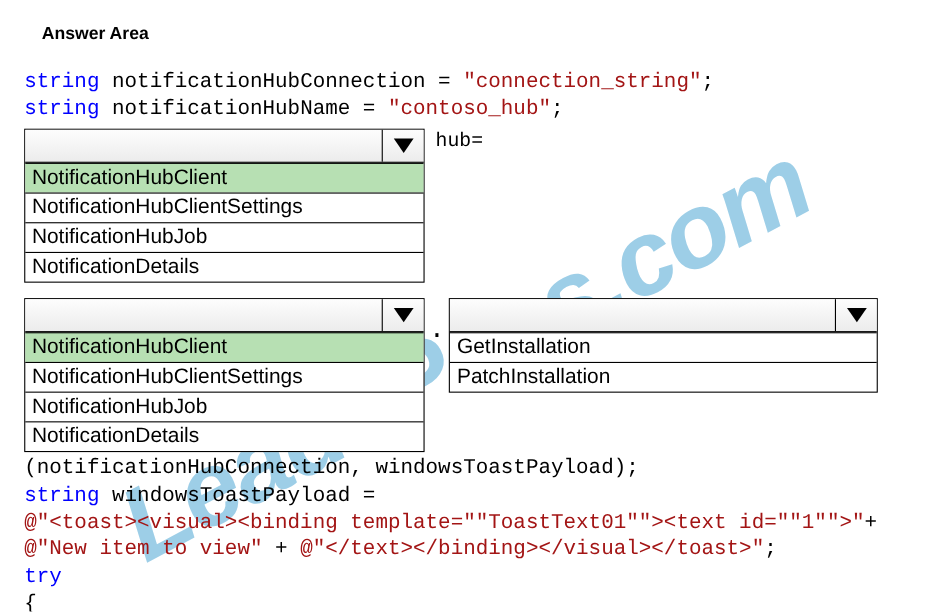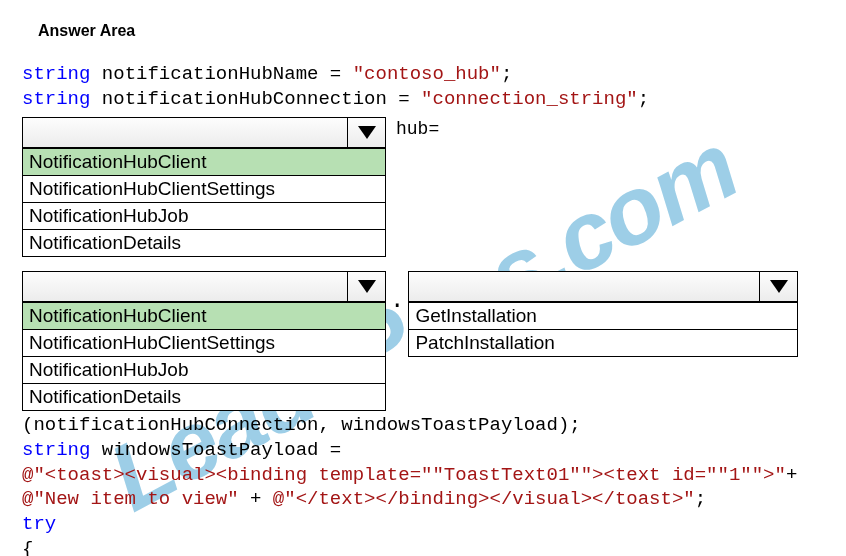--- a/index.html
+++ b/index.html
@@ -118,23 +118,23 @@
   }
 </style>
 </head>
 <body>
 
 <div class="watermark">Lead4Pass.com</div>
 
 <div class="container">
   <div class="title">Answer Area</div>
 
+  <div class="codeblock"><span class="kw">string</span><span> notificationHubConnection = </span><span class="str">"connection_string"</span><span>;</span></div>
+
   <div class="codeblock"><span class="kw">string</span><span> notificationHubName = </span><span class="str">"contoso_hub"</span><span>;</span></div>
-
-  <div class="codeblock"><span class="kw">string</span><span> notificationHubConnection = </span><span class="str">"connection_string"</span><span>;</span></div>
 
   <div class="row1">
     <div class="dropdown">
       <div class="dd-head">
         <div class="dd-arrow-box">
           <div class="dd-arrow"></div>
         </div>
       </div>
       <div class="dd-item selected">NotificationHubClient</div>
       <div class="dd-item">NotificationHubClientSettings</div>

